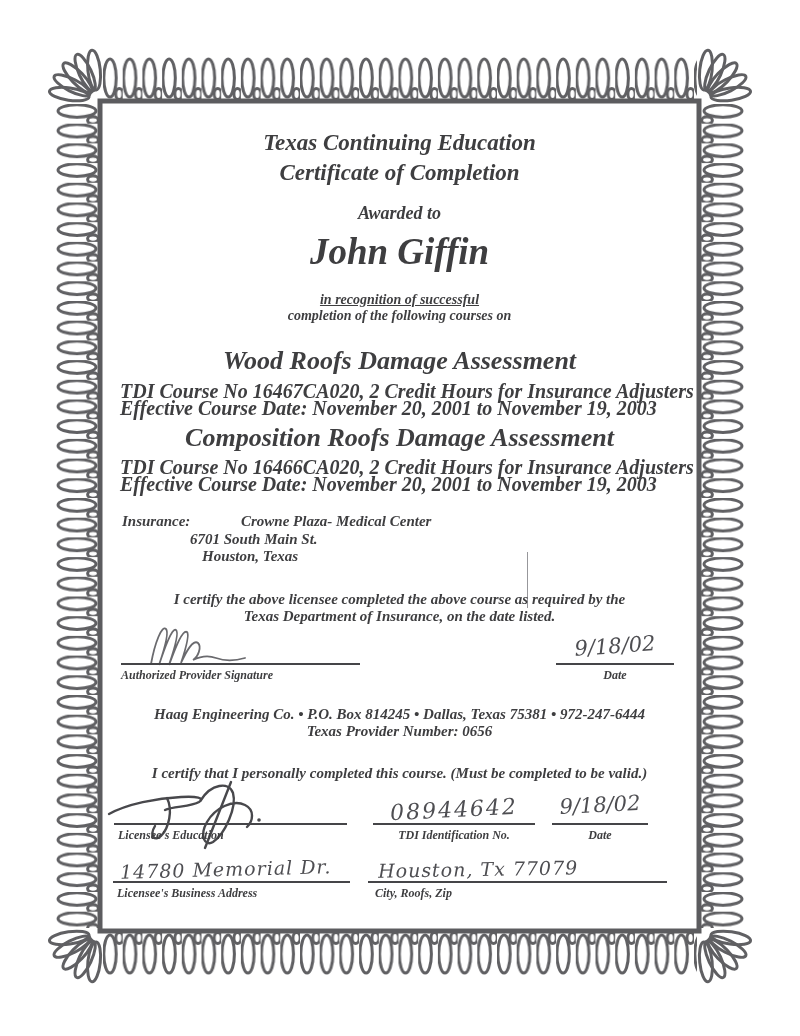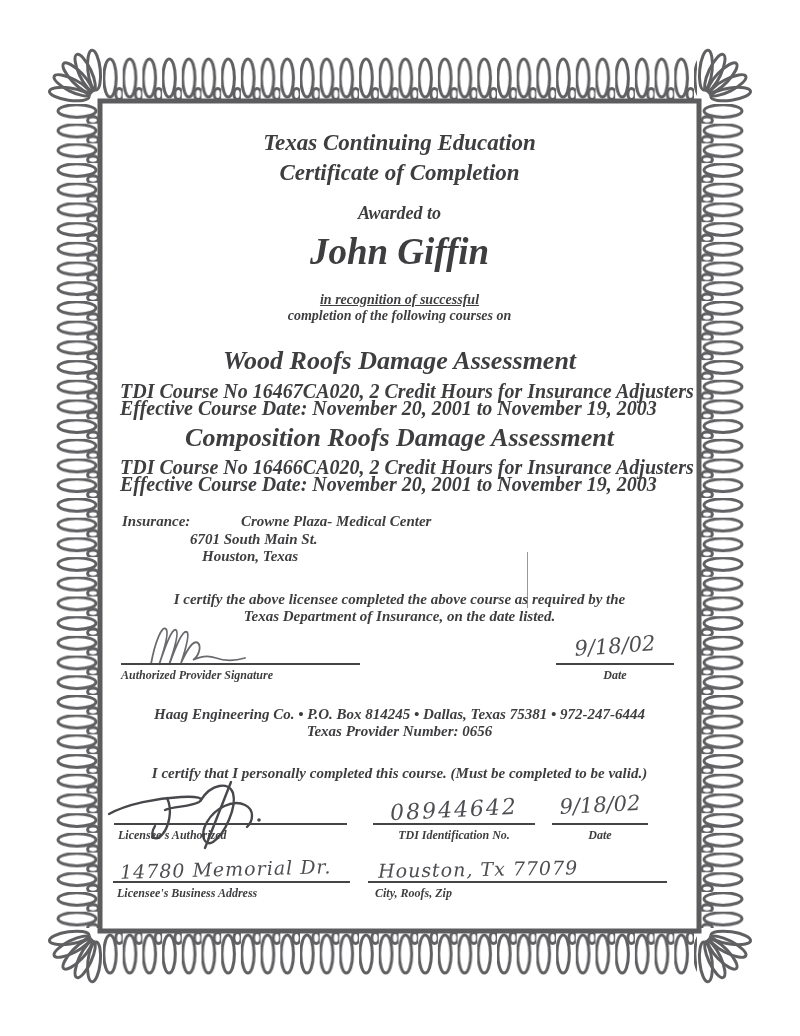--- a/index.html
+++ b/index.html
@@ -112,21 +112,21 @@
   <div class="abs cen bi t-body" style="top:765px;">I certify that I personally completed this course.  (Must be completed to be valid.)</div>
 
   <div class="abs rule" style="left:114px;top:823px;width:233px;"></div>
   <svg class="abs" style="left:105px;top:776px;" width="175" height="75" viewBox="0 0 175 75">
     <path class="sigpath2" d="M4,38 C22,28 52,22 76,21 C92,20 100,22 94,26 C86,31 68,30 60,34"></path>
     <path class="sigpath2" d="M62,22 C68,34 64,52 56,60 C50,66 44,60 50,50"></path>
     <path class="sigpath2" d="M96,24 C106,8 124,5 128,17 C132,31 120,58 108,66 C100,71 94,60 102,46 C110,32 128,23 140,29 C150,34 148,45 142,51"></path>
     <path class="sigpath2" d="M126,6 L100,72"></path>
     <circle cx="154" cy="44" r="1.8" fill="#48484c"></circle>
   </svg>
-  <div class="abs bi t-label" style="left:118px;top:828px;">Licensee's Authorized</div>
+  <div class="abs bi t-label" style="left:118px;top:828px;">Licensee's Education</div>
 
   <div class="abs hw" style="left:373px;top:797px;width:162px;text-align:center;font-size:22px;letter-spacing:2px;transform:rotate(-3deg);">08944642</div>
   <div class="abs rule" style="left:373px;top:823px;width:162px;"></div>
   <div class="abs bi t-label" style="left:373px;top:828px;width:162px;text-align:center;">TDI Identification No.</div>
 
   <div class="abs hw" style="left:552px;top:793px;width:96px;text-align:center;font-size:21px;transform:rotate(-3deg);">9/18/02</div>
   <div class="abs rule" style="left:552px;top:823px;width:96px;"></div>
   <div class="abs bi t-label" style="left:552px;top:828px;width:96px;text-align:center;">Date</div>
 
   <div class="abs hw" style="left:120px;top:858px;font-size:19px;letter-spacing:1px;transform:rotate(-1.5deg);">14780 Memorial Dr.</div>

